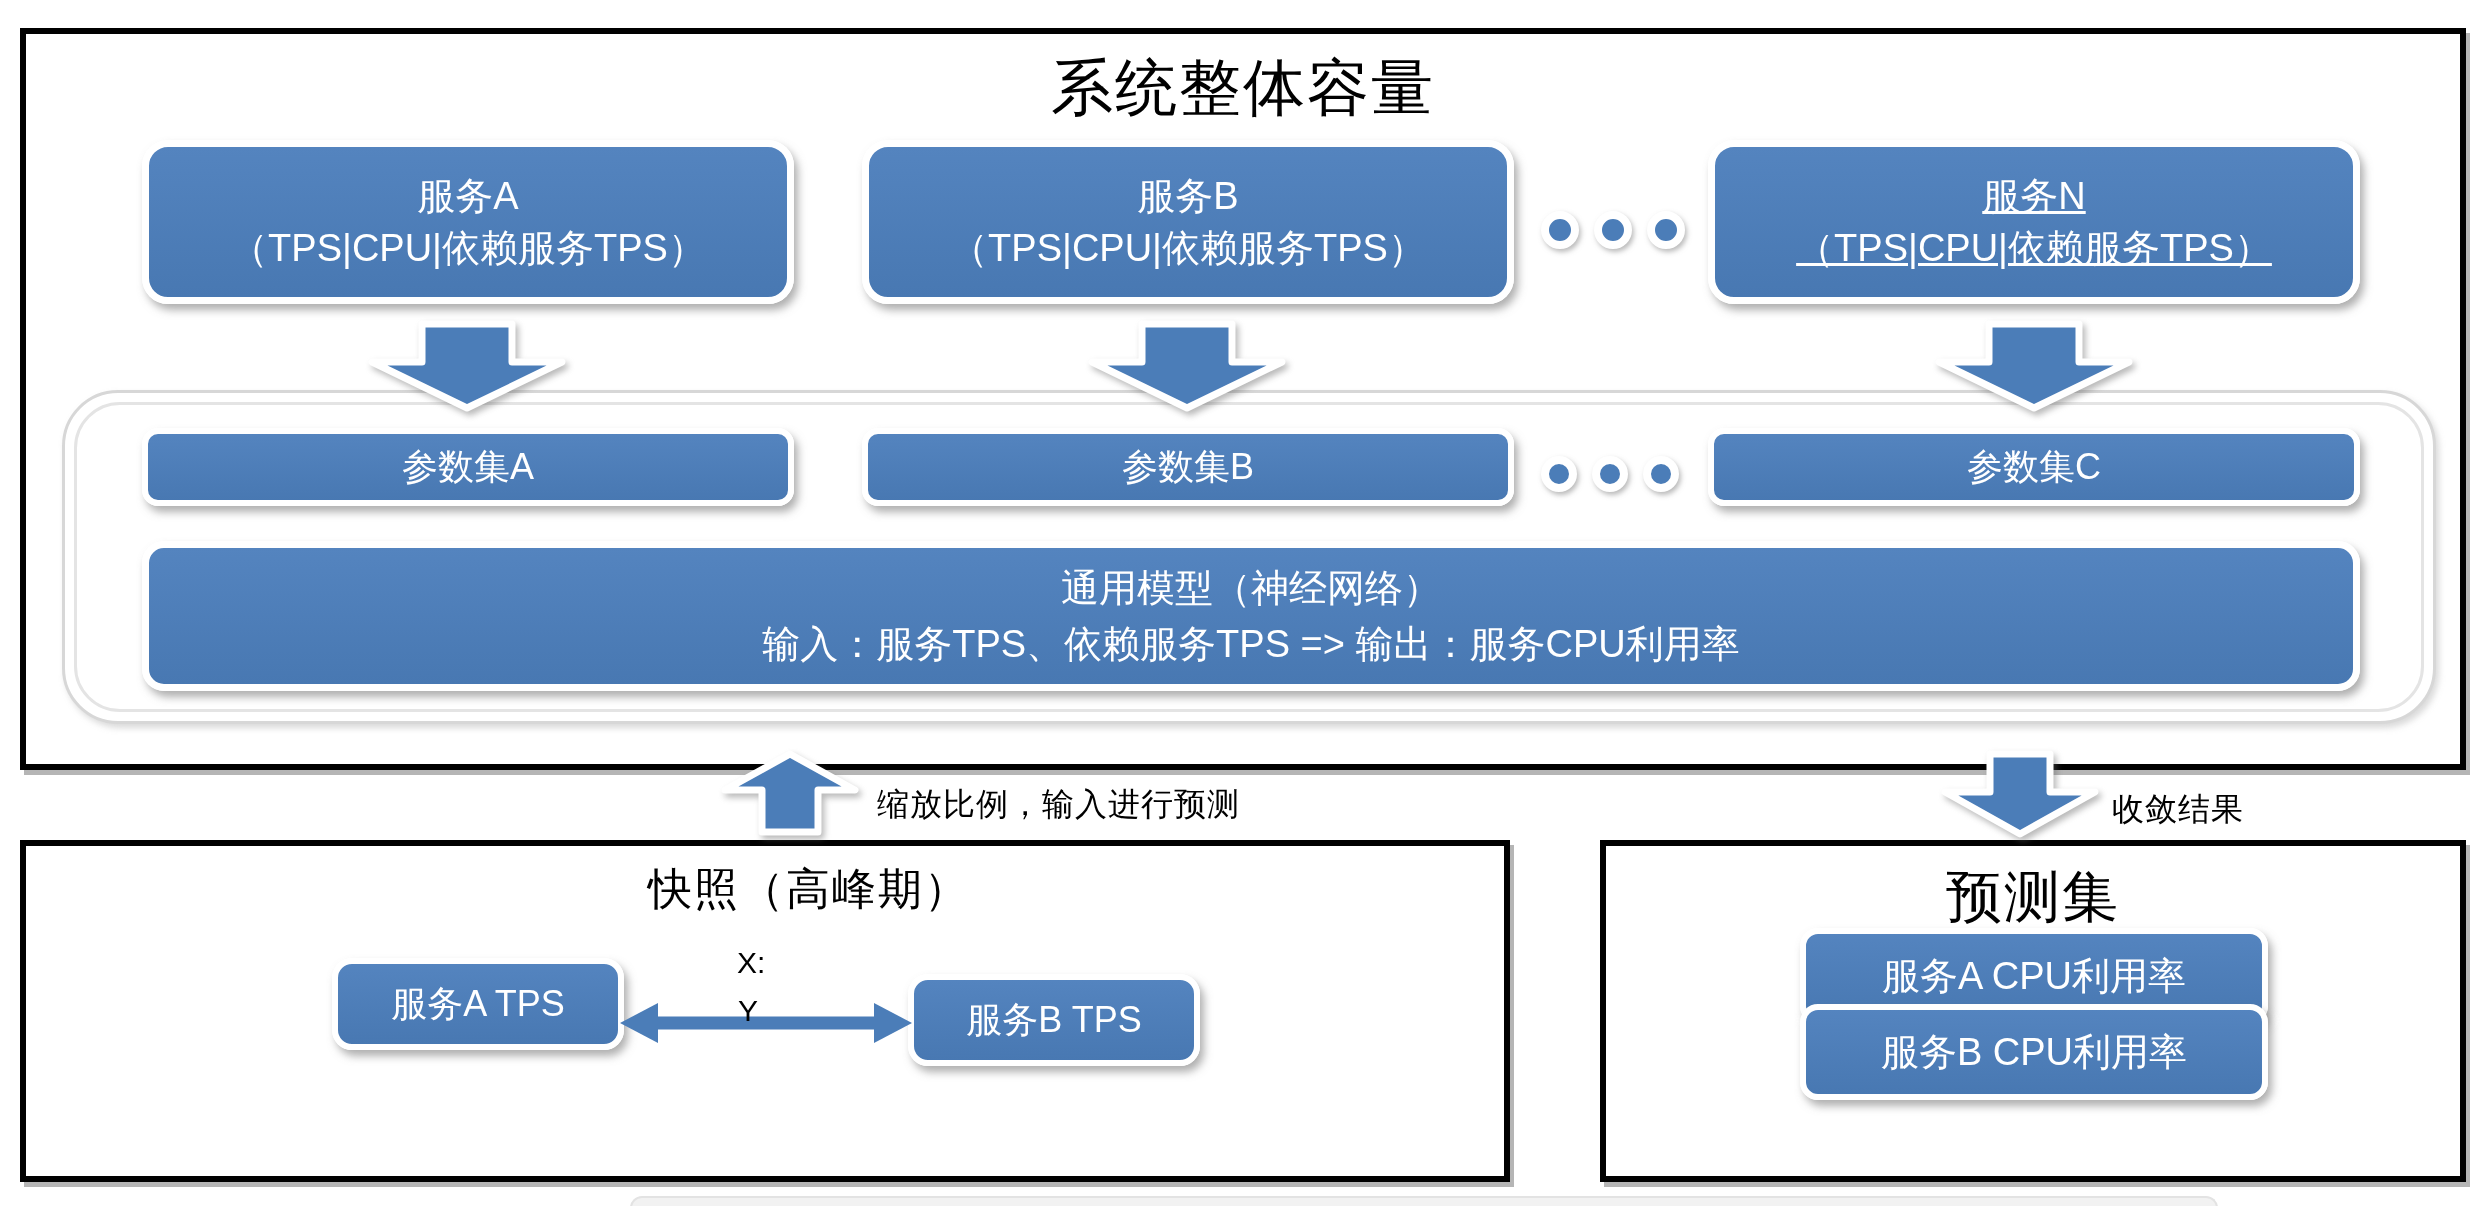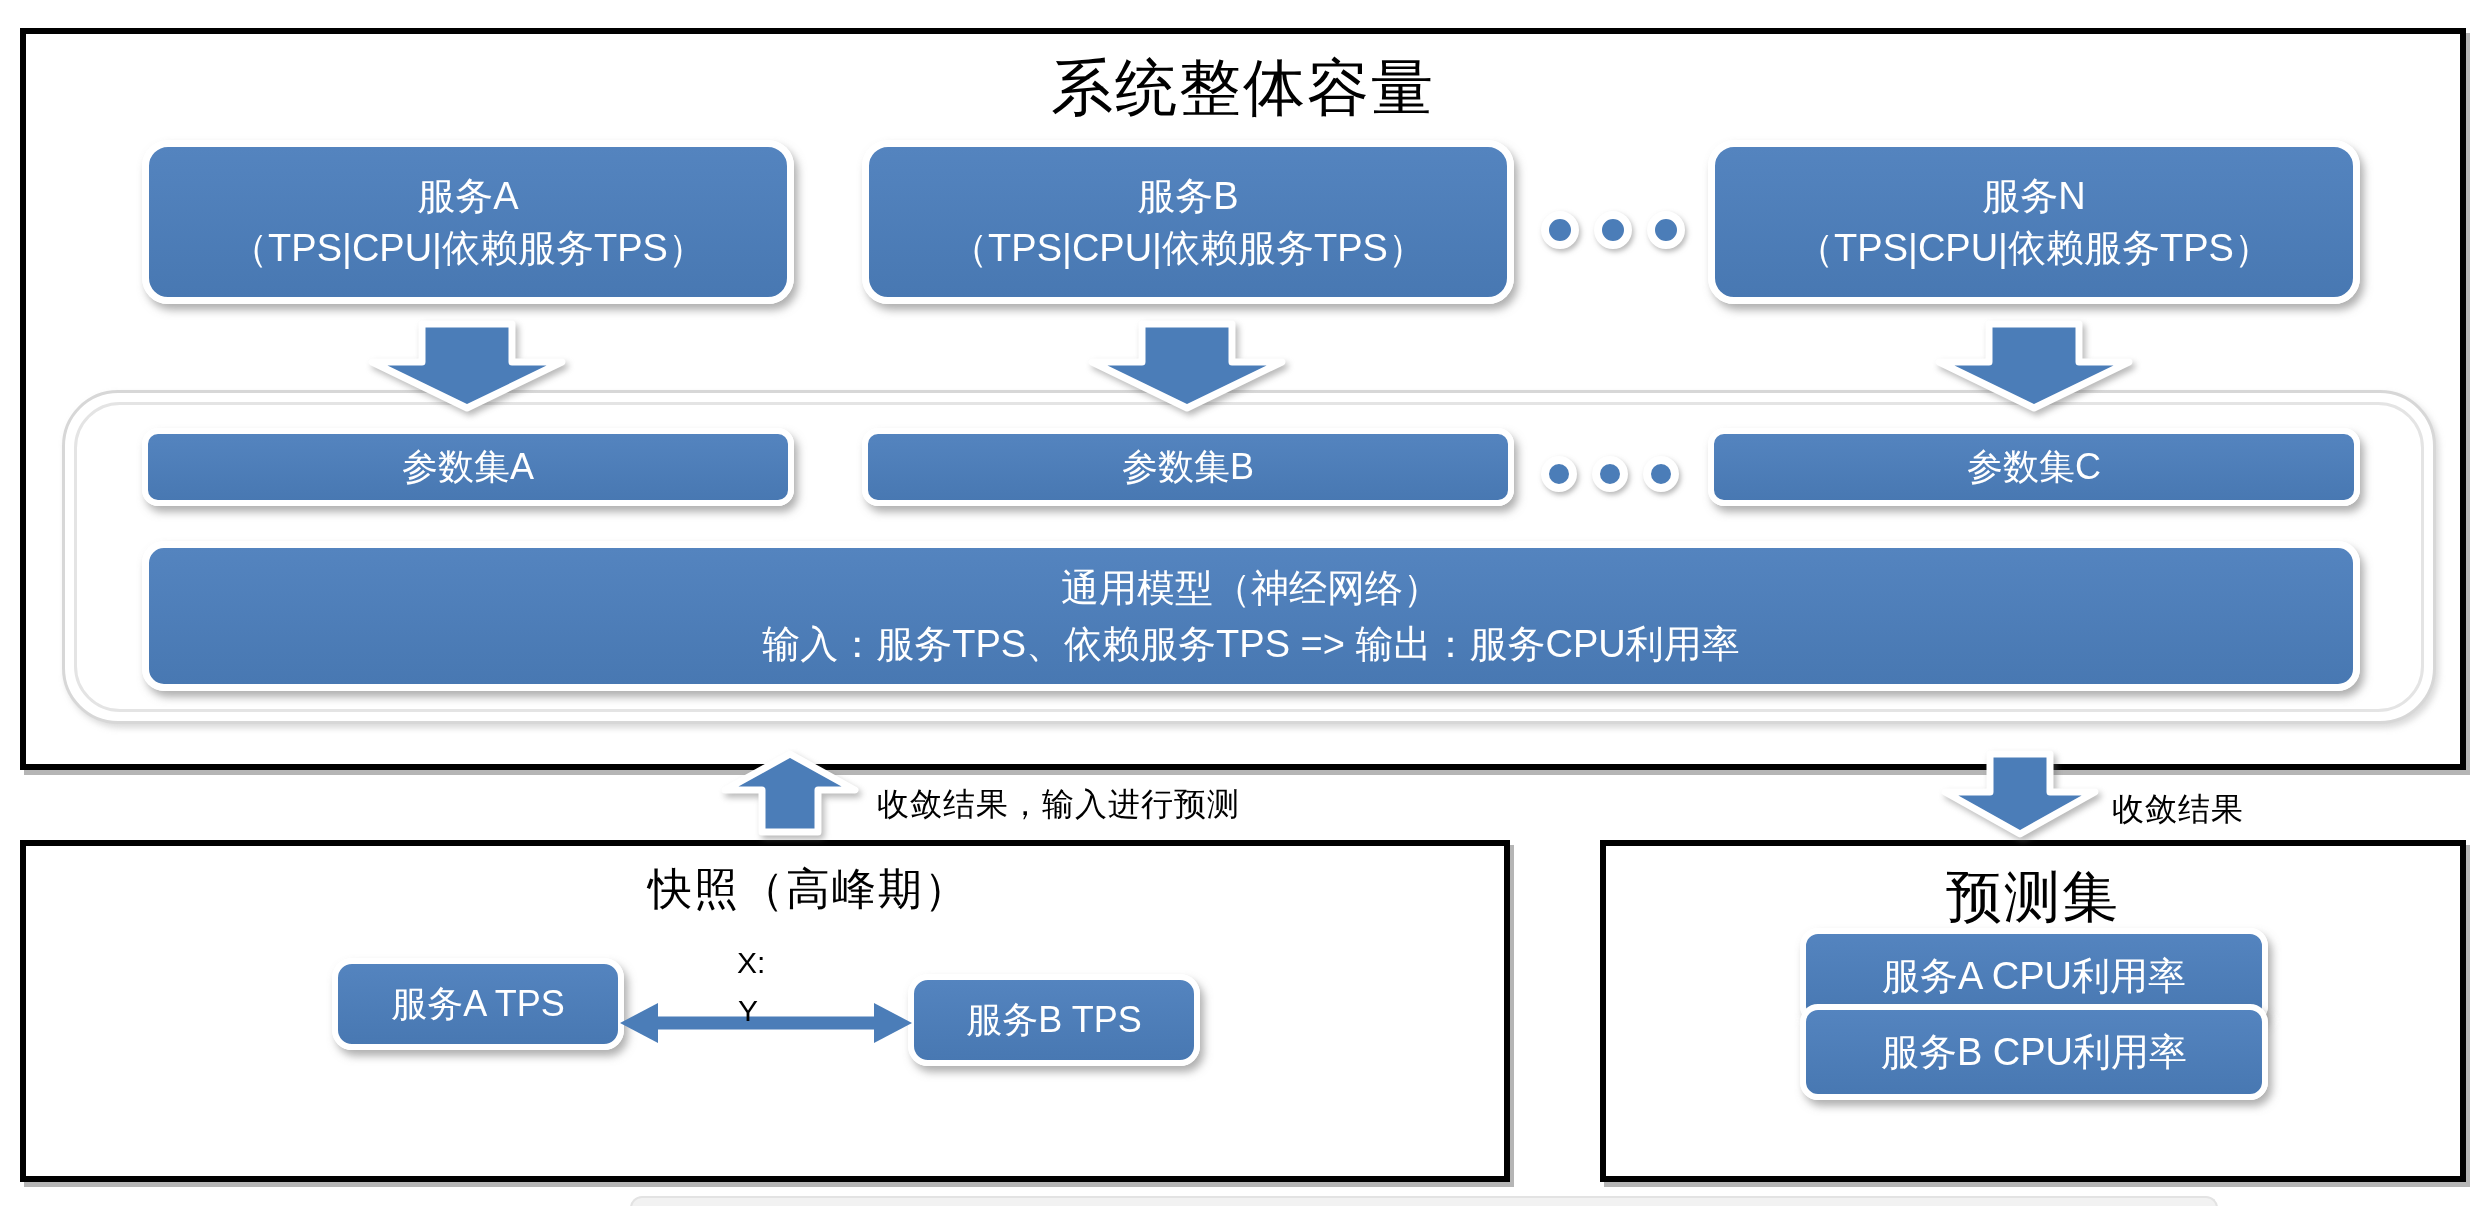--- a/index.html
+++ b/index.html
@@ -117,21 +117,21 @@
   </div>
   <div class="blue-box svc z3" style="left:862px; top:140px; width:652px; height:164px;">
     <div>服务B</div>
     <div>（TPS|CPU|依赖服务TPS）</div>
   </div>
   <div class="dots" style="left:1541px; top:211px;">
     <span class="dot"></span>
     <span class="dot"></span>
     <span class="dot"></span>
   </div>
-  <div class="blue-box svc z3" style="left:1708px; top:140px; width:652px; height:164px;">
+  <div class="blue-box svc z3" style="left:1708px; top:140px; width:652px; height:164px;text-decoration:underline;">
     <div>服务N</div>
     <div>（TPS|CPU|依赖服务TPS）</div>
   </div>
 
   <svg class="arrow-svg z3" style="left:362px; top:320px;" width="210" height="92" viewBox="0 0 210 92">
     <polygon points="60,4 150,4 150,42 200,42 105,88 10,42 60,42" fill="#4b7db8" stroke="#ffffff" stroke-width="7" stroke-linejoin="round"></polygon>
   </svg>
   <svg class="arrow-svg z3" style="left:1082px; top:320px;" width="210" height="92" viewBox="0 0 210 92">
     <polygon points="60,4 150,4 150,42 200,42 105,88 10,42 60,42" fill="#4b7db8" stroke="#ffffff" stroke-width="7" stroke-linejoin="round"></polygon>
   </svg>
@@ -155,21 +155,21 @@
   </div>
 
   <div class="blue-box model z3" style="left:142px; top:541px; width:2218px; height:150px;">
     <div>通用模型（神经网络）</div>
     <div>输入：服务TPS、依赖服务TPS =&gt; 输出：服务CPU利用率</div>
   </div>
 
   <svg class="arrow-svg" style="left:715px; top:750px; z-index:5;" width="150" height="86" viewBox="0 0 150 86">
     <polygon points="75,4 140,40 103,40 103,82 47,82 47,40 10,40" fill="#4b7db8" stroke="#ffffff" stroke-width="7" stroke-linejoin="round"></polygon>
   </svg>
-  <div class="flow-label" style="left:877px; top:783px;">收敛结果，输入进行预测</div>
+  <div class="flow-label" style="left:877px; top:783px;">缩放比例，输入进行预测</div>
 
   <svg class="arrow-svg" style="left:1940px; top:750px; z-index:5;" width="160" height="88" viewBox="0 0 160 88">
     <polygon points="50,4 110,4 110,42 155,42 80,84 5,42 50,42" fill="#4b7db8" stroke="#ffffff" stroke-width="7" stroke-linejoin="round"></polygon>
   </svg>
   <div class="flow-label" style="left:2112px; top:788px;">收敛结果</div>
 
   <div class="panel" style="left:20px; top:840px; width:1490px; height:342px;">
     <div class="panel-title" style="top:14px; font-size:44px;margin-left:44px;">快照（高峰期）</div>
   </div>
 

